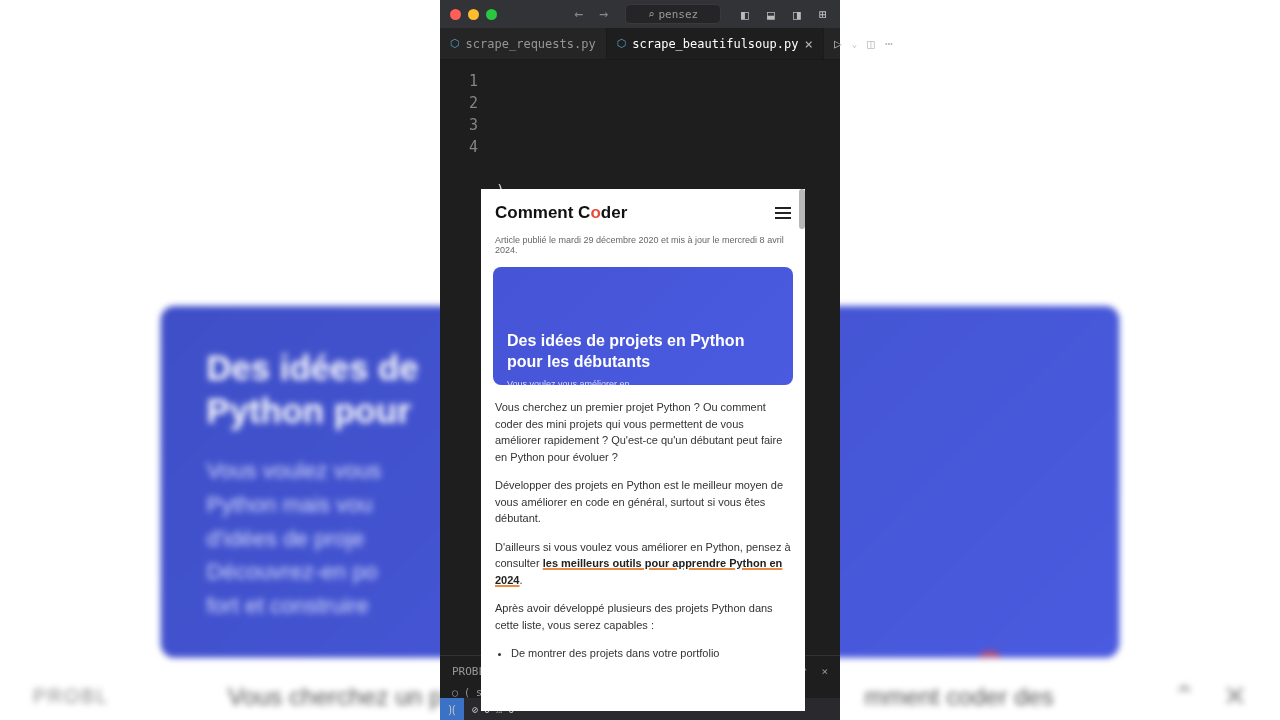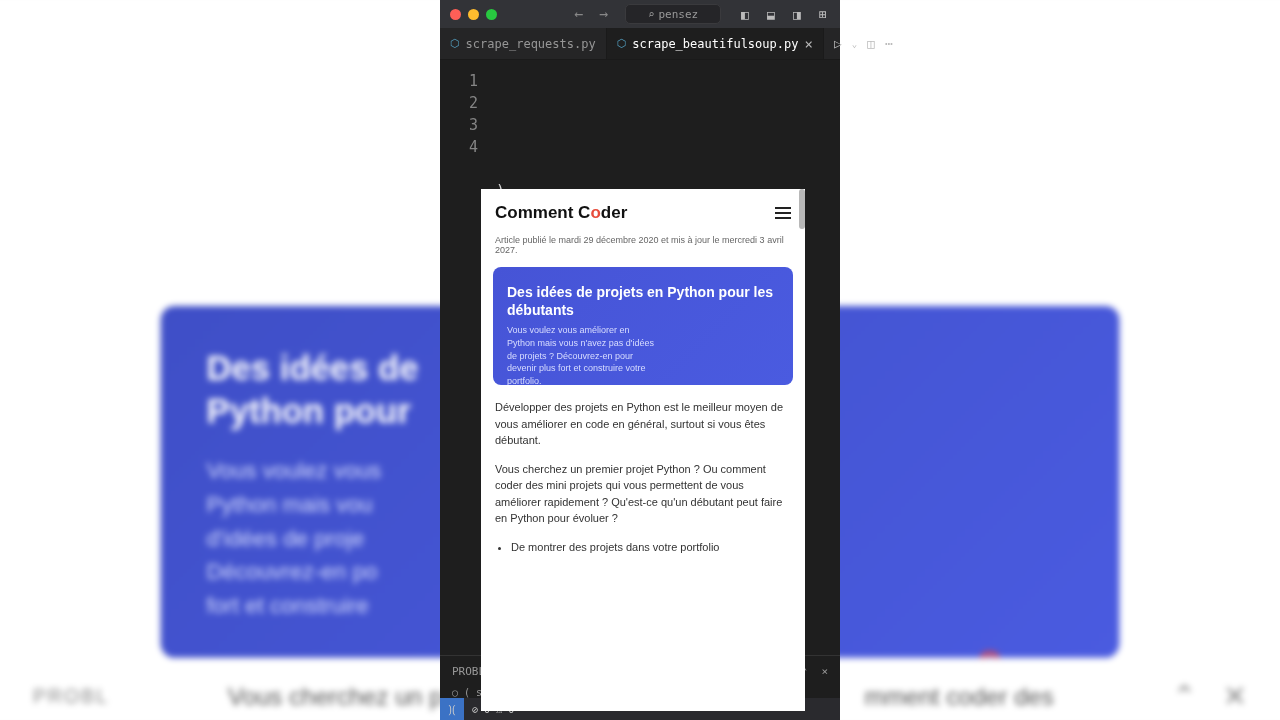--- a/index.html
+++ b/index.html
@@ -53,21 +53,21 @@
 .browser { position: absolute; left: 481px; top: 189px; width: 324px; height: 522px; background: #fff; z-index: 20; font-family: -apple-system, sans-serif; overflow: hidden; }
 .b-scroll { position: absolute; right: 0; top: 0; width: 6px; height: 40px; background: #b8b8b8; border-radius: 3px; }
 .b-header { display: flex; justify-content: space-between; align-items: center; padding: 14px 14px 8px; }
 .b-logo { font-weight: 700; font-size: 17px; color: #111; }
 .b-logo .o { color: #e74c3c; }
 .b-burger { display: flex; flex-direction: column; gap: 3px; }
 .b-burger span { width: 16px; height: 2px; background: #222; }
 .b-title { font-size: 24px; font-weight: 800; padding: 6px 14px 4px; line-height: 1.15; color: #111; letter-spacing: -0.5px; }
 .b-meta { font-size: 9px; color: #666; padding: 4px 14px 8px; }
 .b-hero { margin: 4px 12px 10px; background: linear-gradient(135deg, #4654d6, #4a5be0); border-radius: 8px; padding: 16px 14px; position: relative; overflow: hidden; height: 118px; }
-.b-hero-t { color: #fff; font-weight: 700; font-size: 14px; line-height: 1.3; }
+.b-hero-t { color: #fff; font-weight: 700; font-size: 16px; line-height: 1.3; margin-top: 48px; }
 .b-hero-p { color: #d8ddff; font-size: 9px; margin-top: 5px; line-height: 1.4; max-width: 150px; }
 .b-body { padding: 4px 14px; font-size: 11px; color: #333; line-height: 1.5; }
 .b-body p { margin-bottom: 12px; }
 .b-link { font-weight: 700; text-decoration: underline; color: #222; text-decoration-color: #e98a44; text-decoration-thickness: 2px; }
 .b-body ul { list-style: disc; padding-left: 16px; }
 .b-body li { margin-bottom: 6px; }
 
 
 .illust-scene { position: relative; width: 100%; height: 100%; }
 .qmark { position: absolute; color: #c94560; font-weight: 900; }
@@ -192,27 +192,29 @@
 <div class="browser">
   <div class="b-scroll"></div>
   <div class="b-header">
     <div class="b-logo"><span>Comment C</span><span class="o">o</span><span>der</span></div>
     <div class="b-burger">
         <span></span>
         <span></span>
         <span></span>
       </div>
   </div>
-  <div class="b-meta">Article publié le mardi 29 décembre 2020 et mis à jour le mercredi 3 avril 2027.</div>
+  <div class="b-meta">Article publié le mardi 29 décembre 2020 et mis à jour le mercredi 8 avril 2024.</div>
   <div class="b-hero">
     <div class="b-hero-t">Des idées de projets en Python pour les débutants</div>
     <div class="b-hero-p">Vous voulez vous améliorer en Python mais vous n'avez pas d'idées de projets ? Découvrez-en pour devenir plus fort et construire votre portfolio.</div>
 
   </div>
   <div class="b-body">
+    <p>Vous cherchez un premier projet Python ? Ou comment coder des mini projets qui vous permettent de vous améliorer rapidement ? Qu'est-ce qu'un débutant peut faire en Python pour évoluer ?</p>
     <p>Développer des projets en Python est le meilleur moyen de vous améliorer en code en général, surtout si vous êtes débutant.</p>
-    <p>Vous cherchez un premier projet Python ? Ou comment coder des mini projets qui vous permettent de vous améliorer rapidement ? Qu'est-ce qu'un débutant peut faire en Python pour évoluer ?</p>
+    <p><span>D'ailleurs si vous voulez vous améliorer en Python, pensez à consulter </span><span class="b-link">les meilleurs outils pour apprendre Python en 2024</span><span>.</span></p>
+    <p>Après avoir développé plusieurs des projets Python dans cette liste, vous serez capables :</p>
     <ul>
       <li>De montrer des projets dans votre portfolio</li>
 
     </ul>
   </div>
 </div>
 
 </body></html>

